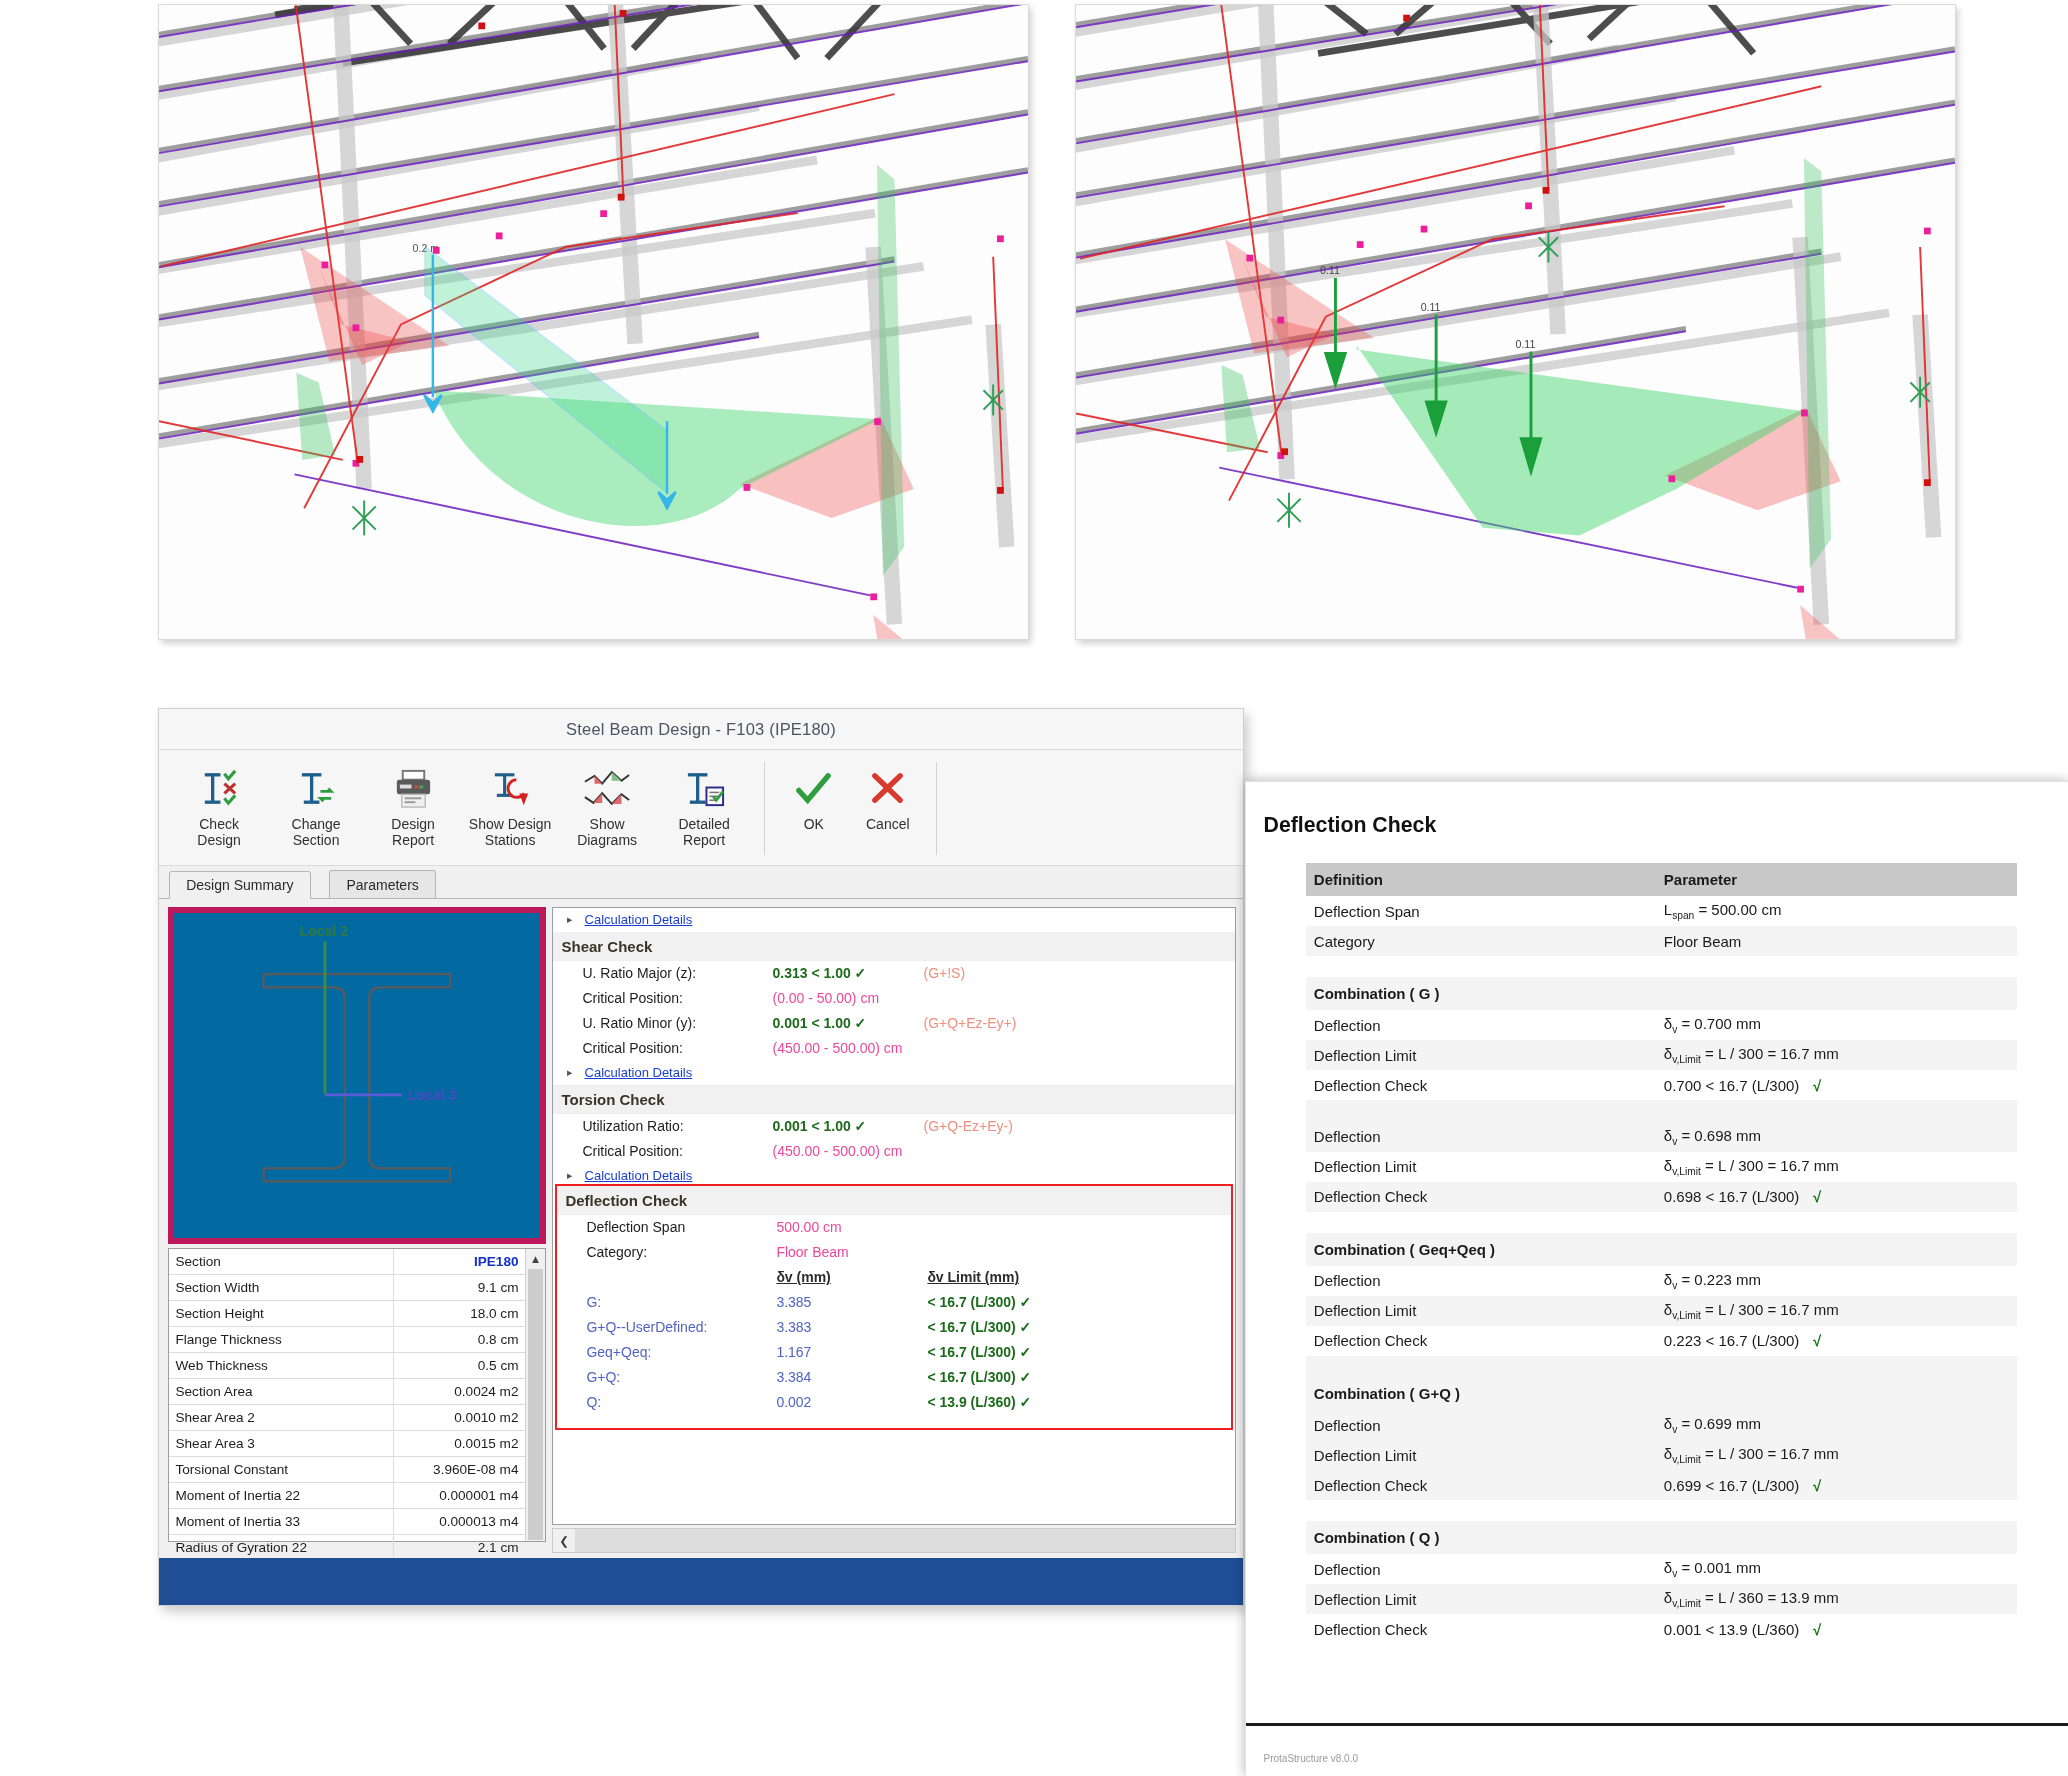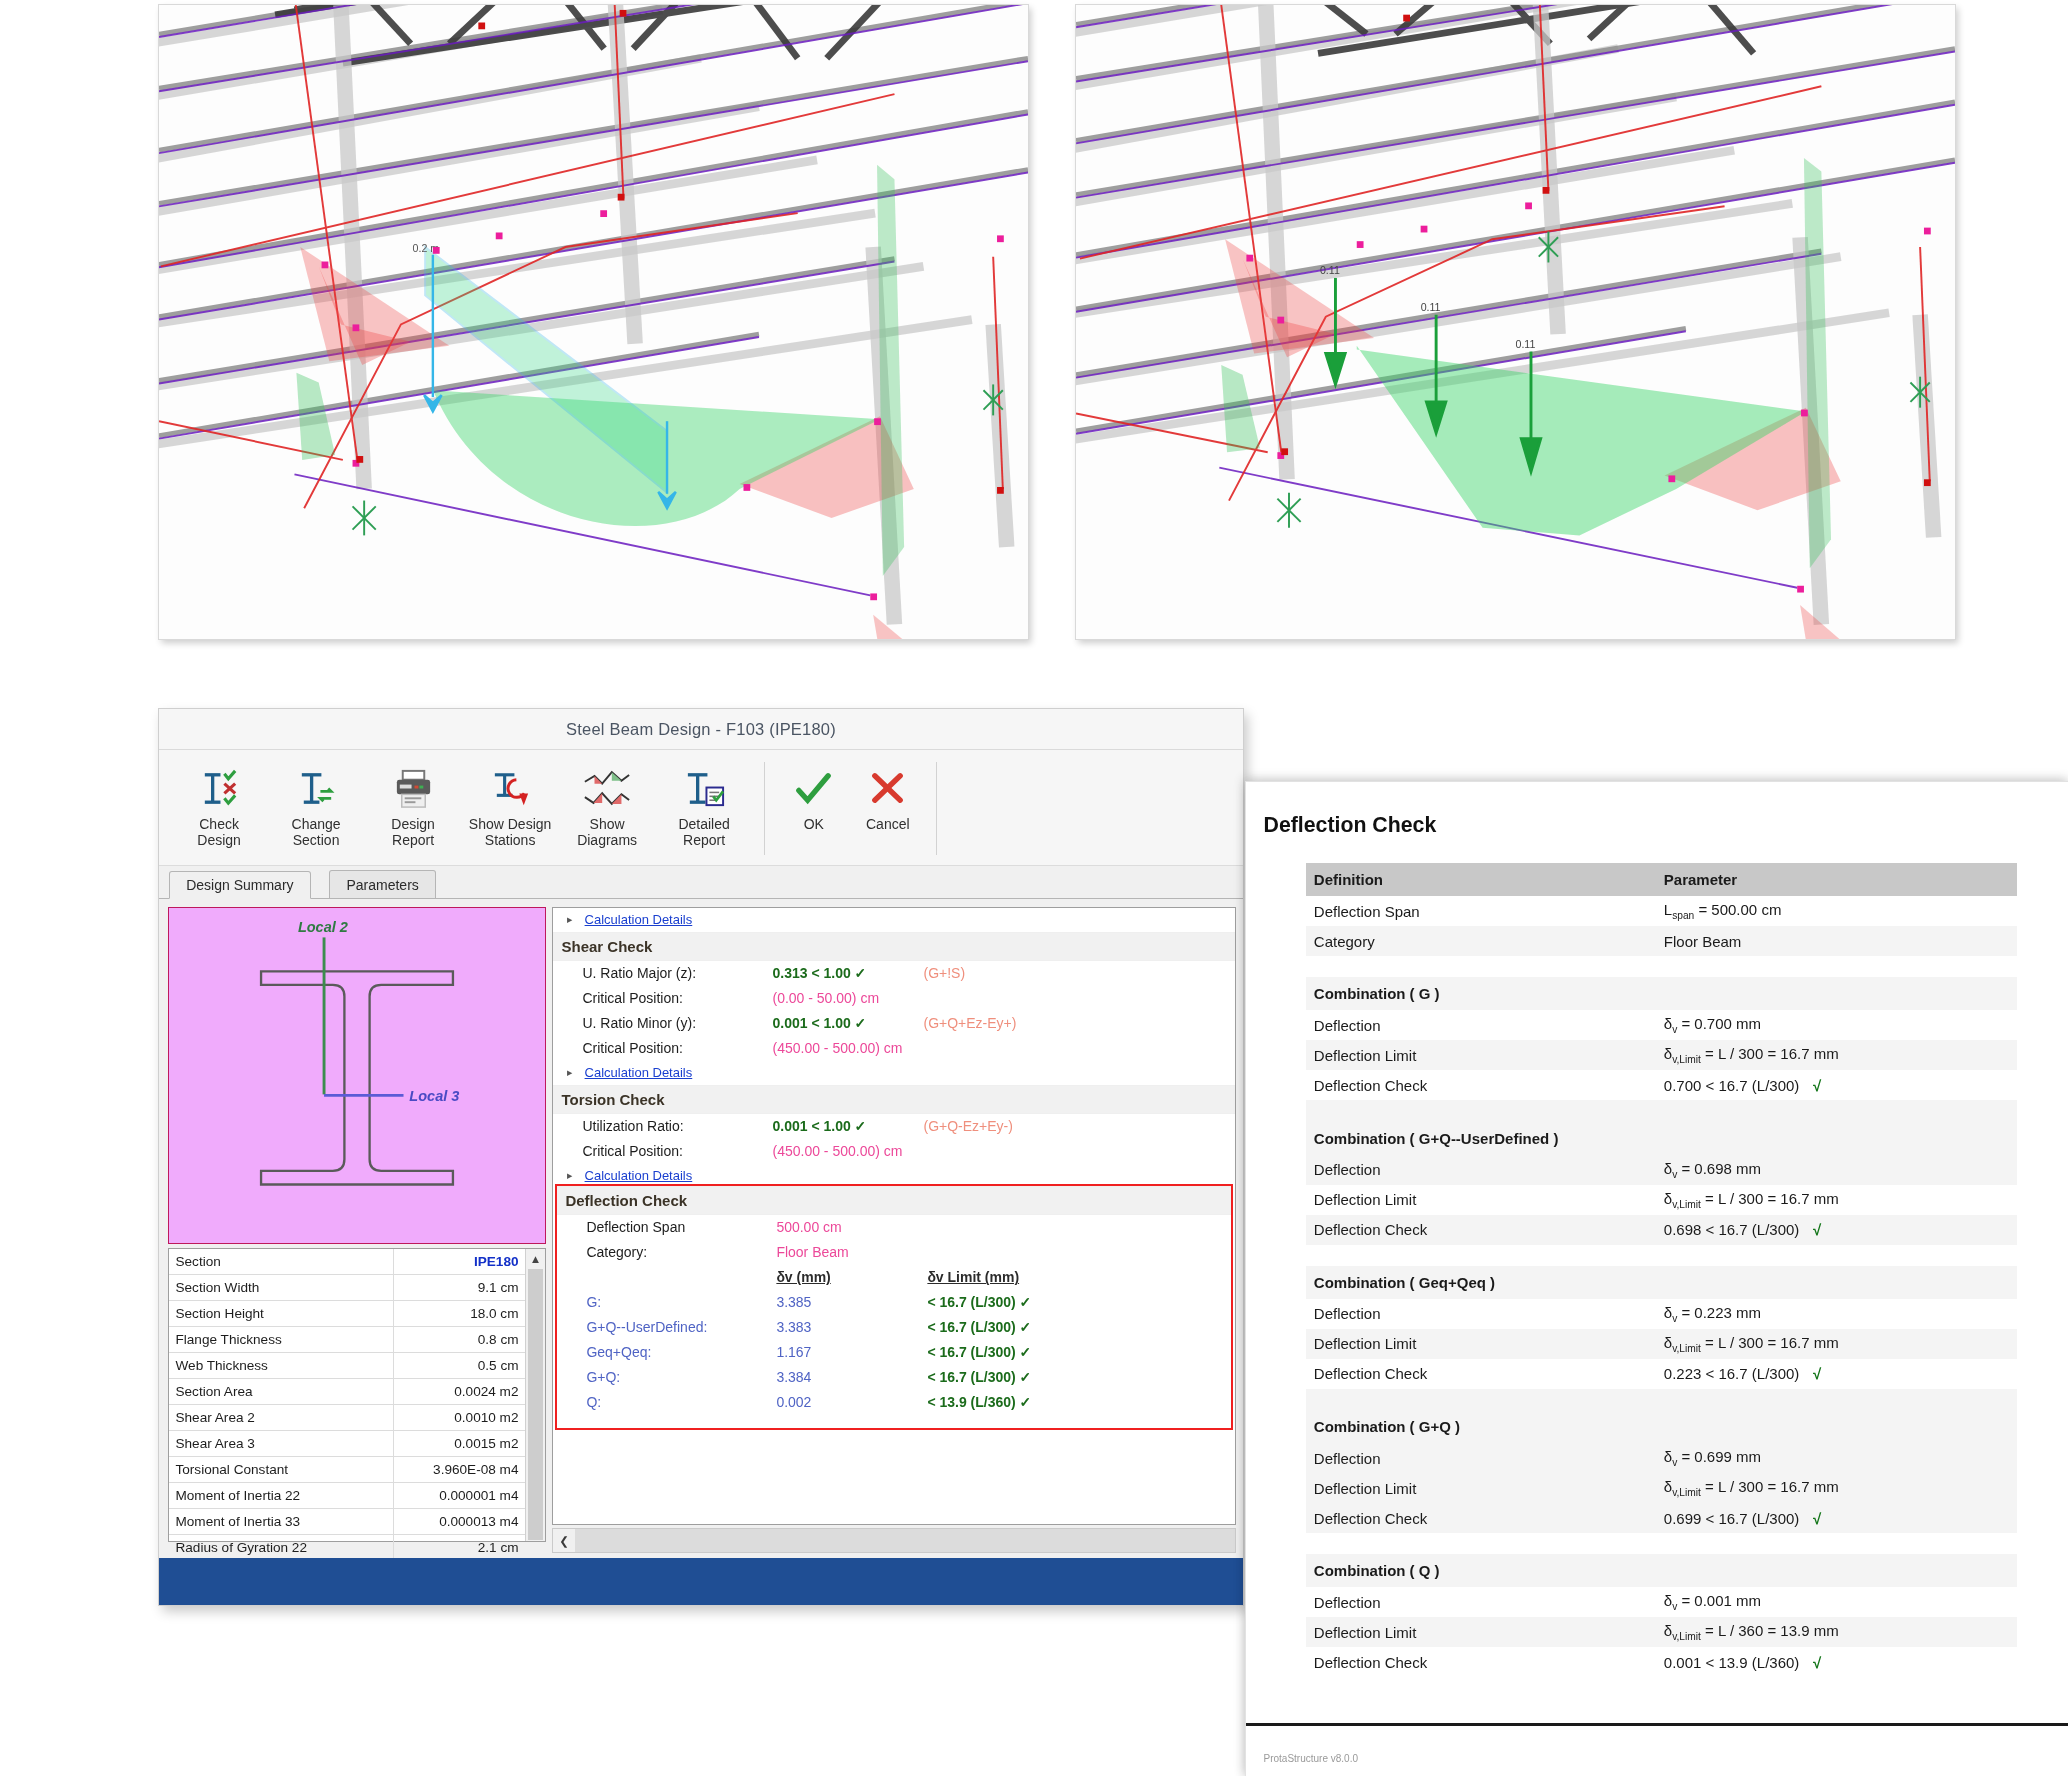--- a/index.html
+++ b/index.html
@@ -76,23 +76,22 @@
   }
   .tab.active { background: #f0f0f0; border-bottom: 1px solid #f0f0f0; margin-bottom: -1px; }
 
   
   .dlg-body { display: flex; height: 654px; padding: 7.8px 0 0 8.7px; background: #f0f0f0; }
   .col-left { width: 378px; display: flex; flex-direction: column; }
   .col-right { flex: 1; margin-left: 6.8px; margin-right: 6.8px; display: flex; flex-direction: column; }
 
   
   .section-box {
-    height: 337px; background: #f0abfc;
-    border: 1px solid #be185d;
-    font-style: italic;
+    height: 337px; background: #0369a1;
+    border: 6px solid #be185d;
   }
   .section-box svg { display: block; width: 100%; height: 100%; }
 
   
   .prop-wrap { margin-top: 3.9px; display: flex; border: 1px solid #9e9e9e; background:#fff; height: 294px; }
   .prop-table { flex: 1; border-collapse: collapse; font-size: 13.6px; }
   .prop-table td {
     border-bottom: 1px solid #dcdcdc;
     border-right: 1px solid #dcdcdc;
     height: 26px; padding: 0 6.8px; color: #1d1d1d; white-space: nowrap;
@@ -748,23 +747,20 @@
         <td class="p"><span>δ</span><sub>v,Limit</sub><span> = L / 300 = 16.7 mm</span></td>
       </tr>
       <tr>
         <td class="d">Deflection Check</td>
         <td class="p"><span>0.700 &lt; 16.7 (L/300)</span><span class="rep-tick">√</span></td>
       </tr>
 
       <tr class="spacer shade">
           <td colspan="2"></td>
         </tr>
-      <tr class="combo">
-        <td colspan="2">Combination ( G+Q--UserDefined )</td>
-      </tr>
       <tr class="alt">
         <td class="d">Deflection</td>
         <td class="p"><span>δ</span><sub>v</sub><span> = 0.698 mm</span></td>
       </tr>
       <tr>
         <td class="d">Deflection Limit</td>
         <td class="p"><span>δ</span><sub>v,Limit</sub><span> = L / 300 = 16.7 mm</span></td>
       </tr>
       <tr class="alt">
         <td class="d">Deflection Check</td>

